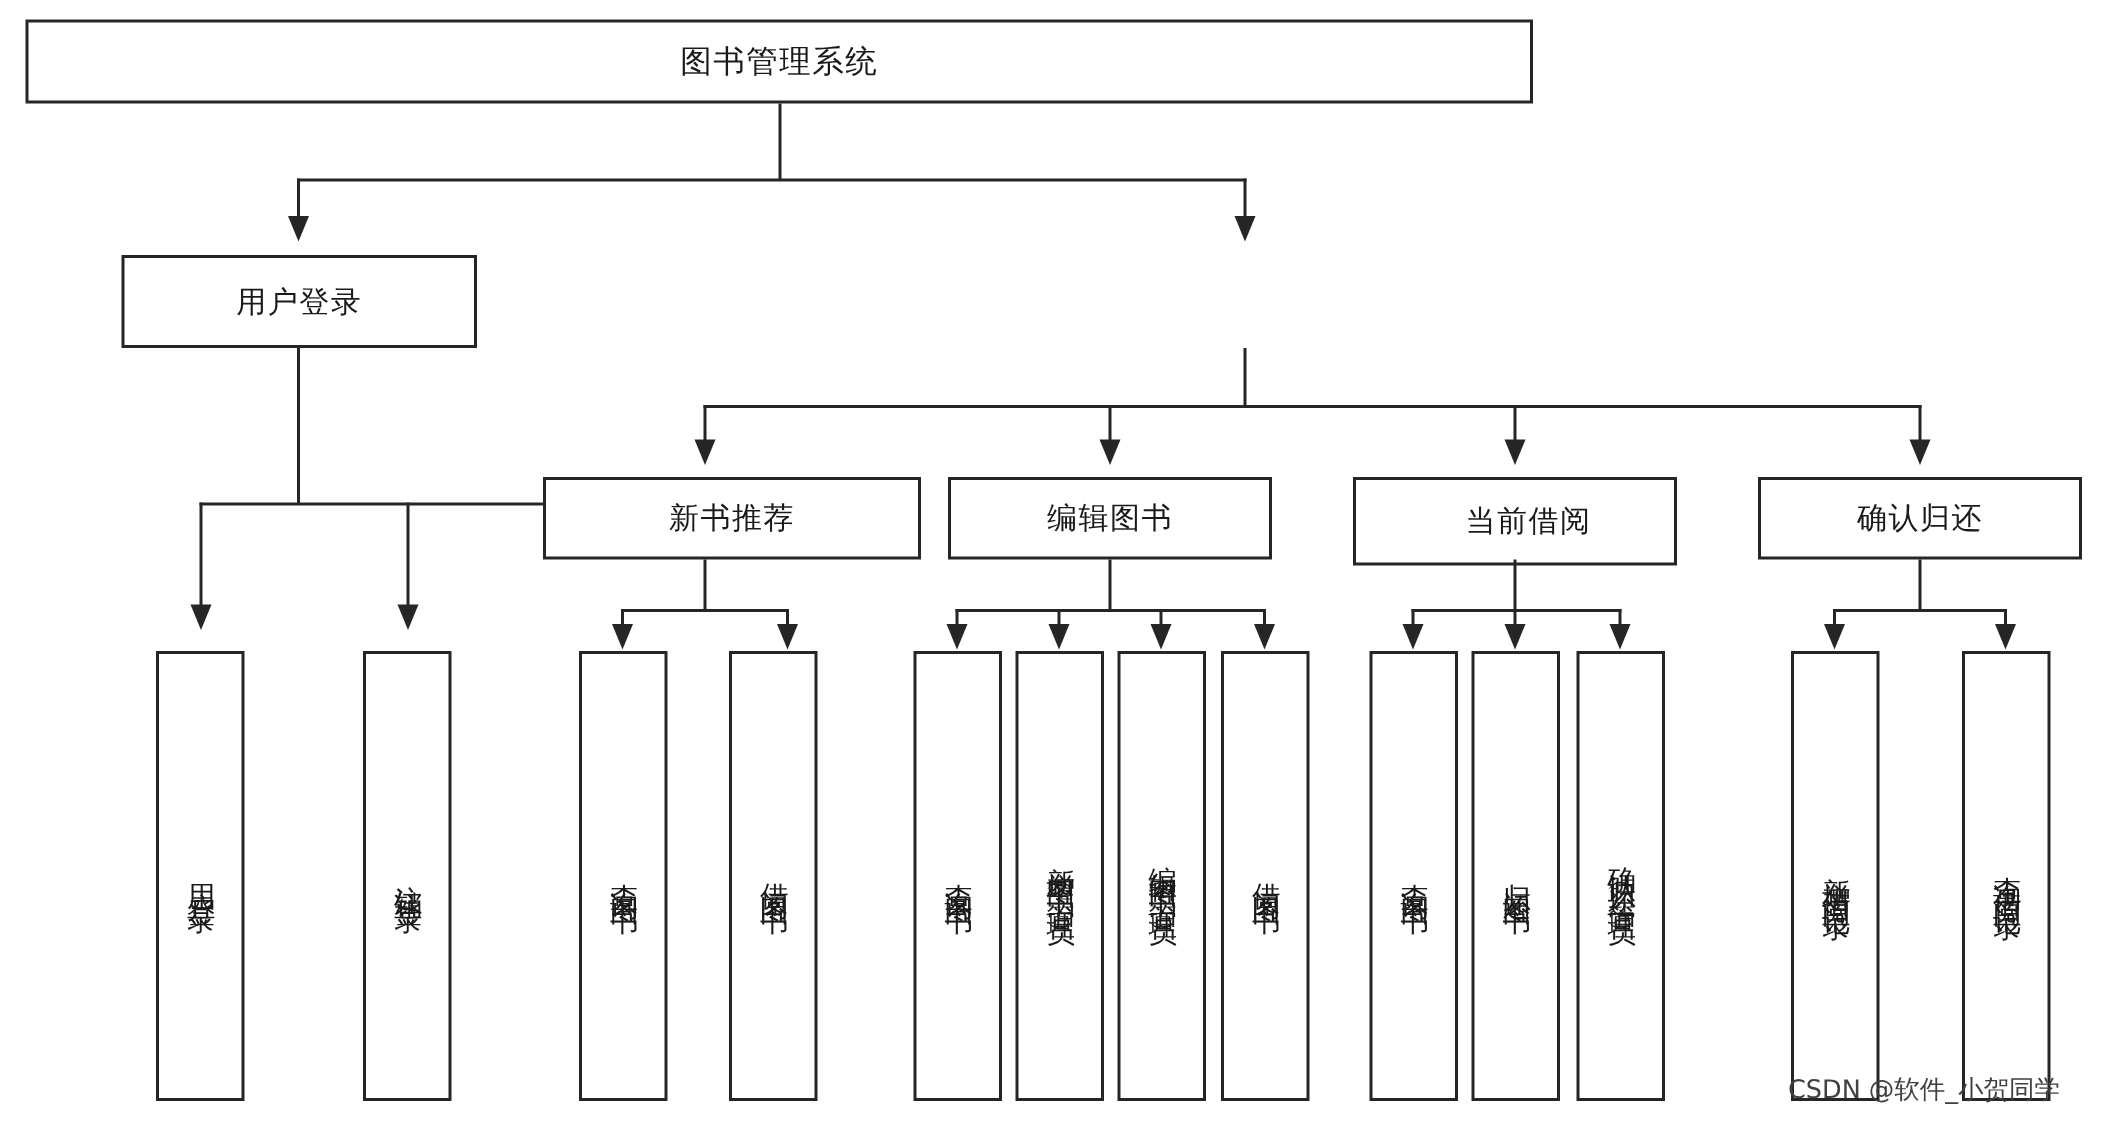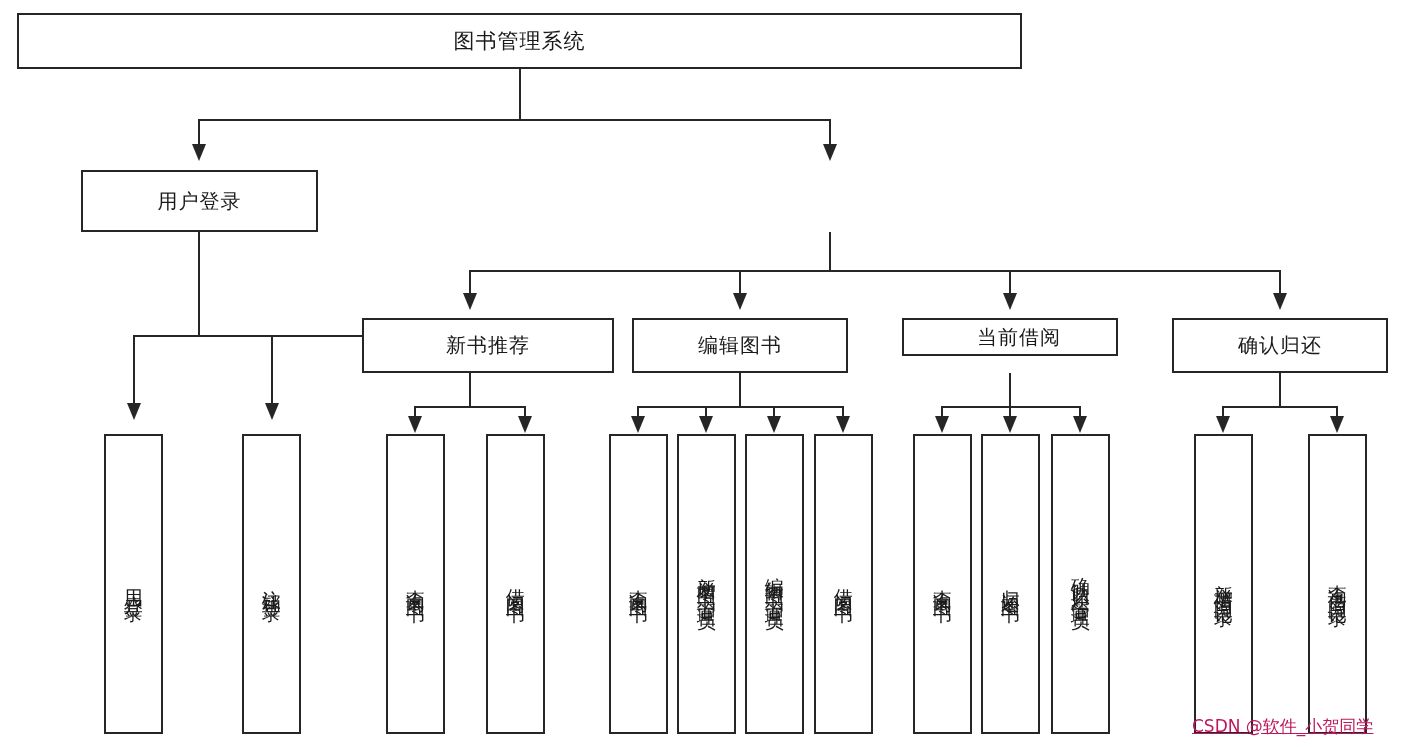--- a/index.html
+++ b/index.html
@@ -72,24 +72,23 @@
     border-left: 7px solid transparent;
     border-right: 7px solid transparent;
     border-top: 17px solid #262626;
   }
   
   #watermark {
     position: absolute;
     left: 1192px;
     top: 715px;
     font-size: 17px;
-    color: #be185d;
+    color: #404040;
     white-space: nowrap;
     letter-spacing: 0px;
-    text-decoration: underline;
   }
 </style>
 </head>
 <body>
 
 <div id="canvas">
 
   <div class="node root" style="left:17px; top:13px; width:1005px; height:56px;">
     <span>图书管理系统</span>
   </div>
@@ -131,21 +130,21 @@
   <div class="arrow" style="left:1003px; top:293px;"></div>
   <div class="vline" style="left:1279px; top:270px; width:2px; height:25px;"></div>
   <div class="arrow" style="left:1273px; top:293px;"></div>
 
   <div class="node lvl3" style="left:362px; top:318px; width:252px; height:55px;">
     <span>新书推荐</span>
   </div>
   <div class="node lvl3" style="left:632px; top:318px; width:216px; height:55px;">
     <span>编辑图书</span>
   </div>
-  <div class="node lvl3" style="left:902px; top:318px; width:216px; height:38px;padding-left:18px;">
+  <div class="node lvl3" style="left:902px; top:318px; width:216px; height:59px;padding-left:18px;">
     <span>当前借阅</span>
   </div>
   <div class="node lvl3" style="left:1172px; top:318px; width:216px; height:55px;">
     <span>确认归还</span>
   </div>
 
   <div class="vline" style="left:469px; top:373px; width:2px; height:34px;"></div>
   <div class="hline" style="left:414px; top:406px; width:112px; height:2px;"></div>
   <div class="vline" style="left:414px; top:406px; width:2px; height:12px;"></div>
   <div class="arrow" style="left:408px; top:416px;"></div>

